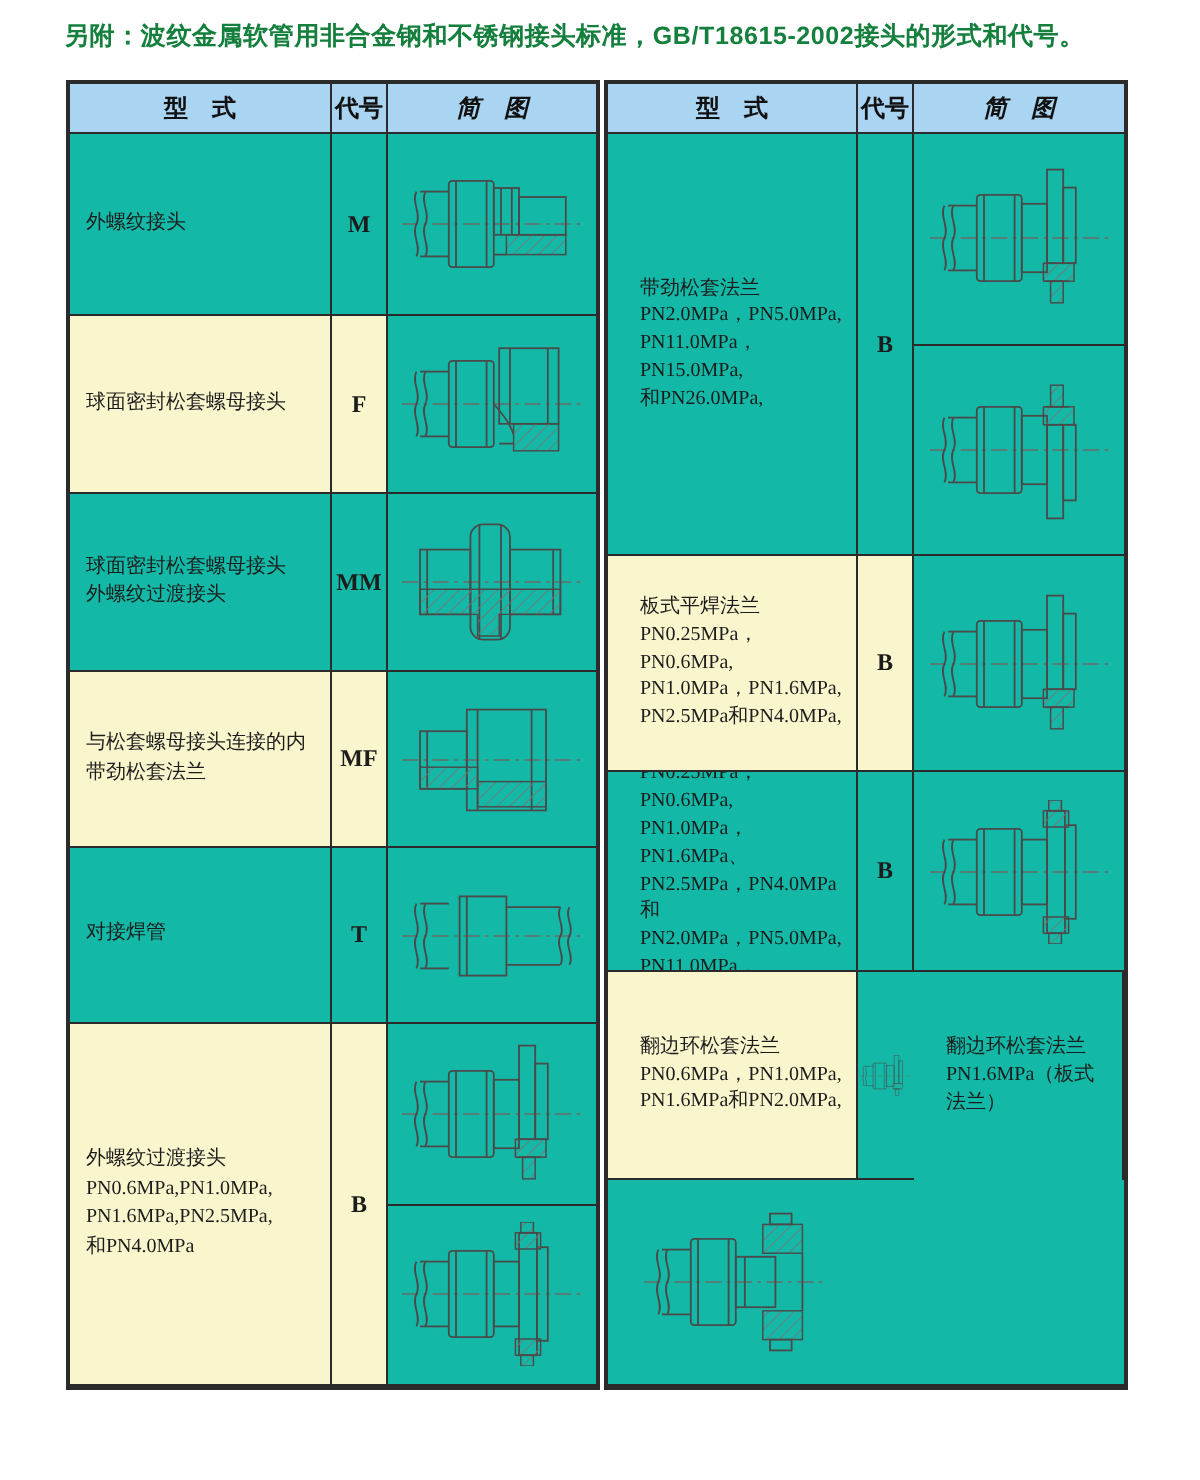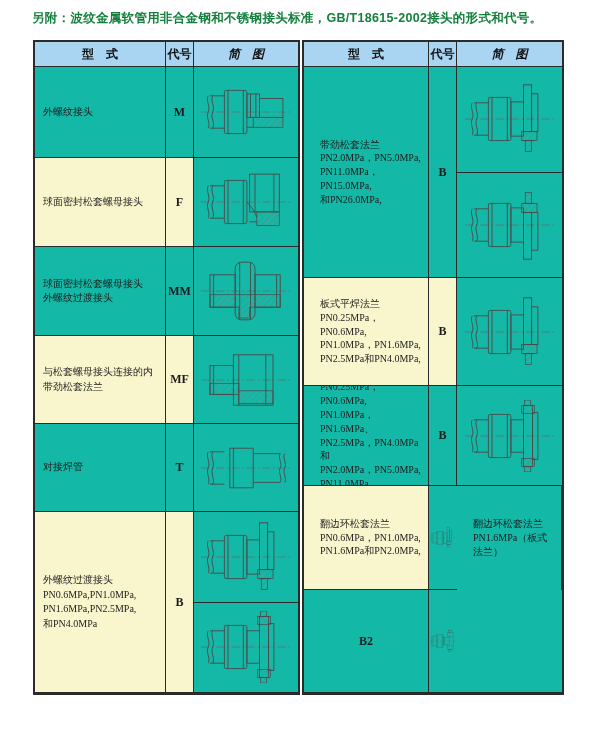--- a/index.html
+++ b/index.html
@@ -366,21 +366,20 @@
         <rect class="s" x="67" y="2" width="9" height="52"></rect>
         <rect class="s" x="76" y="12" width="7" height="42"></rect>
         <rect class="ht" fill="url(#h11)" x="65" y="54" width="17" height="10"></rect>
         <rect class="ht" fill="url(#h11)" x="69" y="64" width="7" height="12"></rect>
         <line class="s" x1="66" y1="64" x2="79" y2="64"></line>
       </svg>
     </div>
 
   <div class="c tx be">翻边环松套法兰
 PN1.6MPa（板式法兰）</div>
-  <div class="c cd be">B2</div>
   <div class="c le be dgc dg">
       <svg width="94" height="72" viewBox="0 0 104 80">
         <defs>
           <pattern id="h12" width="5" height="5" patternUnits="userSpaceOnUse" patternTransform="rotate(45)">
             <line x1="0" y1="0" x2="0" y2="5" stroke="#777" stroke-width="1"></line>
           </pattern>
         </defs>
         <line class="cl" x1="2" y1="40" x2="101" y2="40" stroke-dasharray="9 3 2 3"></line>
         <path class="s" d="M10,22c-3,6 3,12 0,18c-3,6 3,12 0,18"></path>
         <path class="s" d="M15,22c-3,6 3,12 0,18c-3,6 3,12 0,18"></path>

